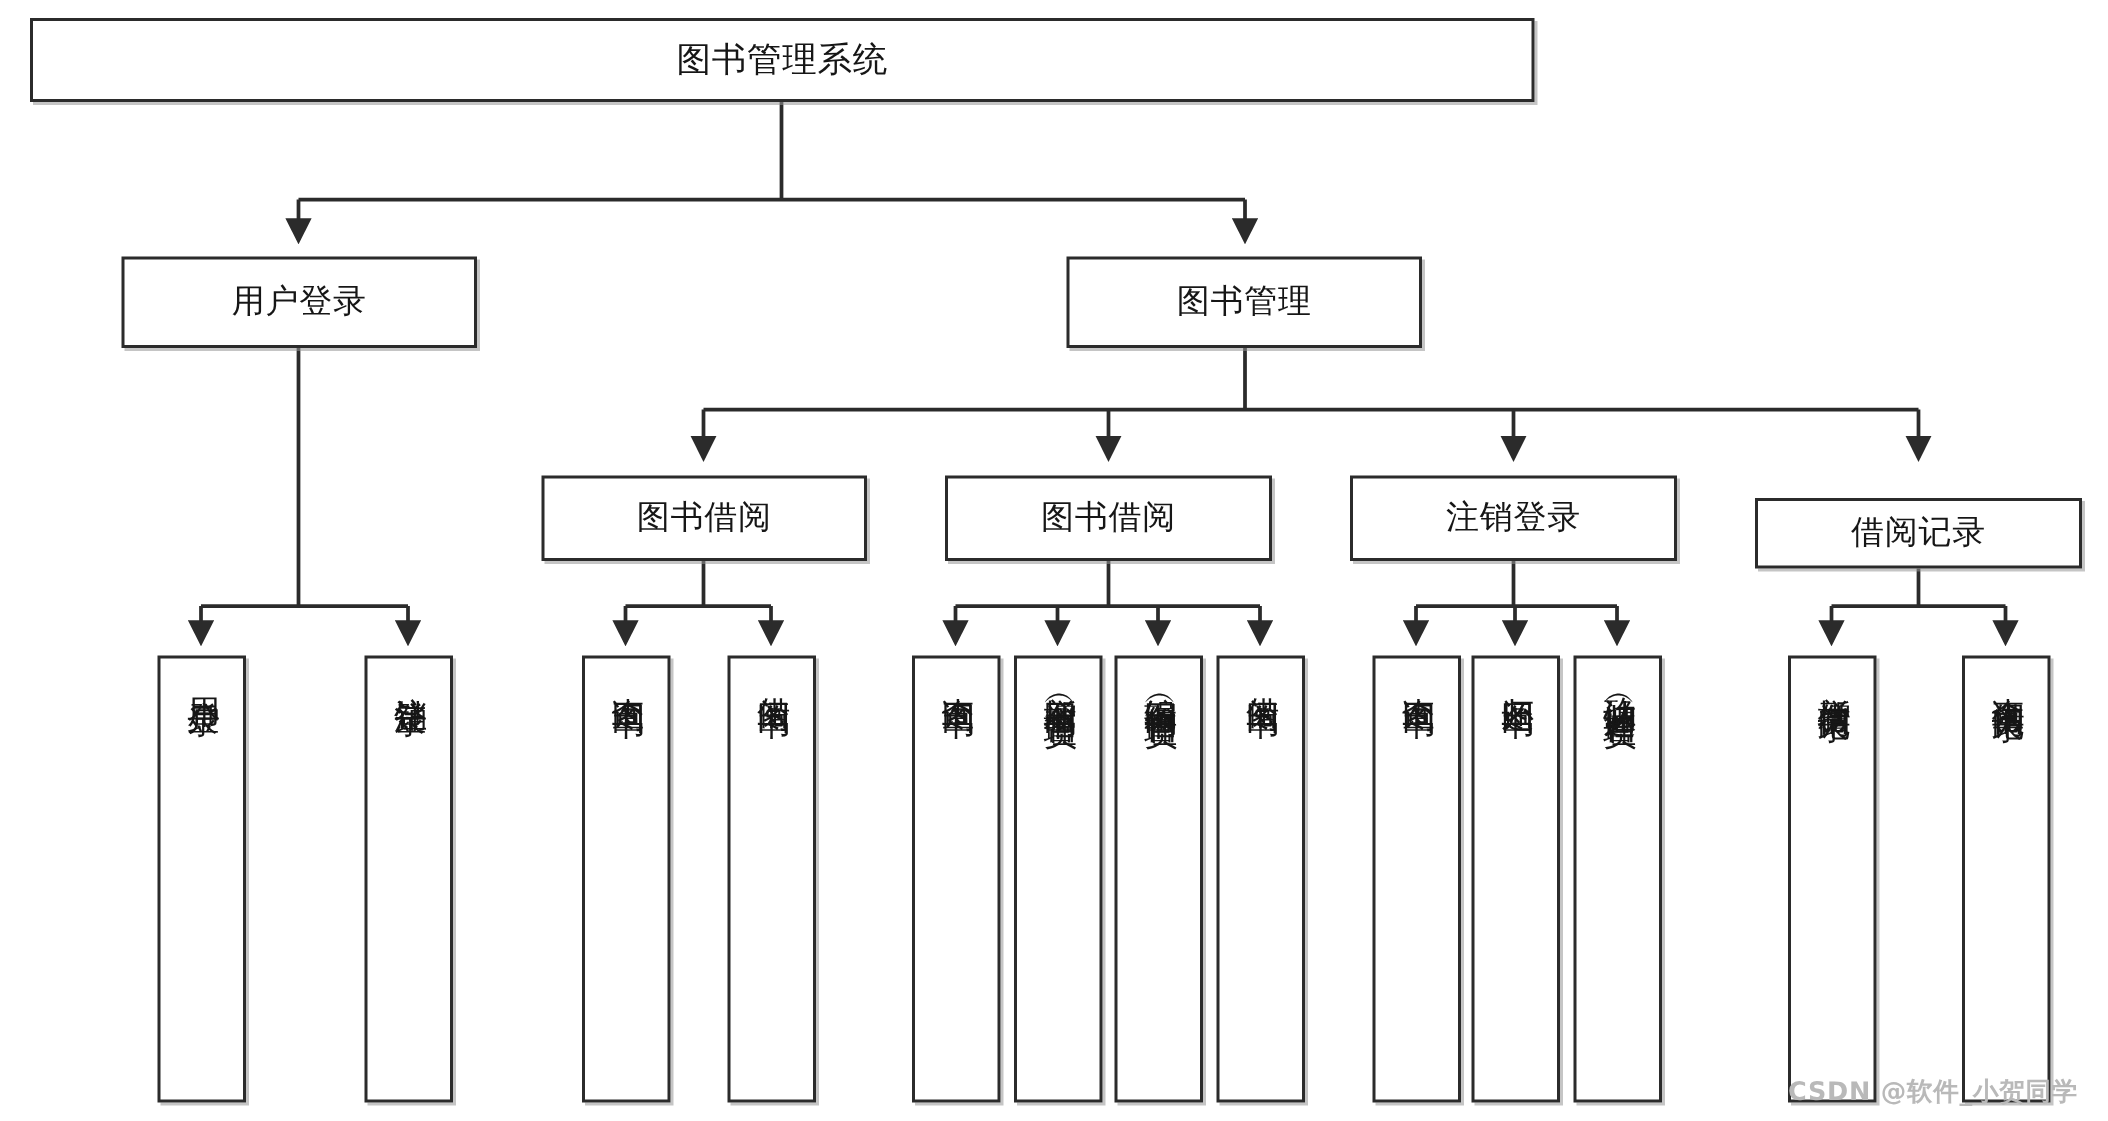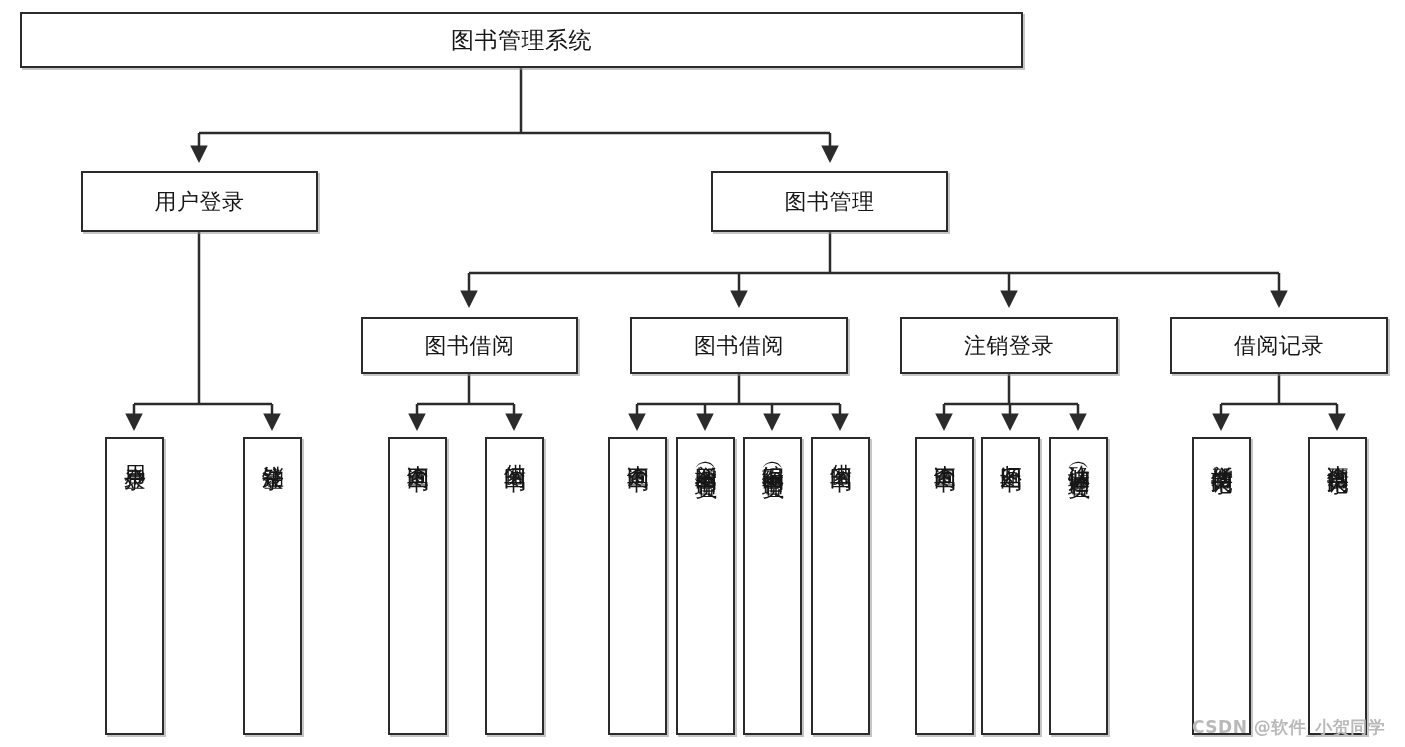--- a/index.html
+++ b/index.html
@@ -139,21 +139,21 @@
 
   <div class="node branch shadowed" style="left:361px;top:317px;width:217px;height:57px;">
     <span class="label">图书借阅</span>
   </div>
   <div class="node branch shadowed" style="left:630px;top:317px;width:218px;height:57px;">
     <span class="label">图书借阅</span>
   </div>
   <div class="node branch shadowed" style="left:900px;top:317px;width:218px;height:57px;">
     <span class="label">注销登录</span>
   </div>
-  <div class="node branch shadowed" style="left:1170px;top:317px;width:218px;height:57px;">
+  <div class="node branch shadowed" style="left:1170px;top:332px;width:218px;height:47px;">
     <span class="label">借阅记录</span>
   </div>
 
   <div class="node leaf shadowed" style="left:105px;top:437px;width:59px;height:298px;">
     <span class="label">用户登录</span>
   </div>
   <div class="node leaf shadowed" style="left:243px;top:437px;width:59px;height:298px;">
     <span class="label">注销登录</span>
   </div>
 

